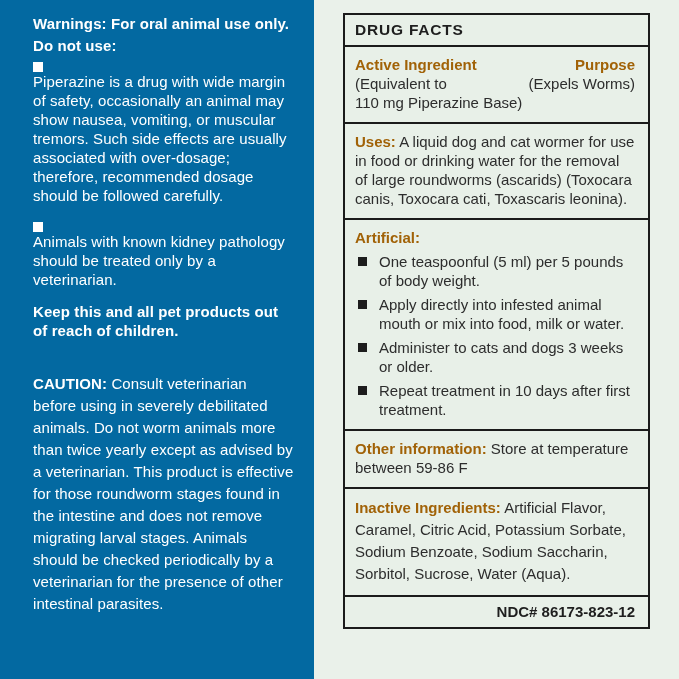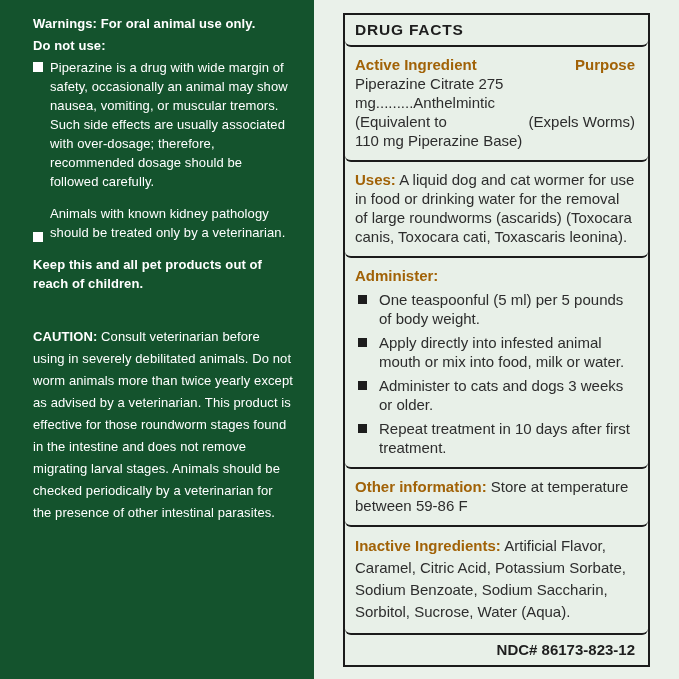--- a/index.html
+++ b/index.html
@@ -4,46 +4,45 @@
 <style>
   html,body{margin:0;padding:0;background:#EAF1EA;}
   .page{
     position:relative;width:679px;height:679px;overflow:hidden;
     display:flex;font-family:"Liberation Sans",sans-serif;
     background:#EAF1EA;
   }
   
   .left-panel{
     width:314px;height:679px;flex:none;box-sizing:border-box;
-    background:#14532d;color:#FFFFFF;
+    background:#0369a1;color:#FFFFFF;
     padding:14px 20px 0 33px;
-    font-size:13px;line-height:19px;letter-spacing:0.1px;
+    font-size:15px;line-height:19px;letter-spacing:0.1px;
   }
   .lp-bold{font-weight:bold;}
   .lp-title{margin:0 0 3px 0;}
   .lp-donotuse{margin:0 0 3px 0;}
-  .bullet-row{display:flex;margin-top:2px;}
-  .bullet-row + .bullet-row{margin-top:13px;align-items:flex-end;}
+  .bullet-row{display:flex;margin-top:2px;flex-direction:column;}
+  .bullet-row + .bullet-row{margin-top:13px;}
   .wsq{width:10px;height:10px;background:#FFFFFF;flex:none;margin:4px 7px 0 0;}
   .lp-keep{margin-top:13px;font-weight:bold;}
   .lp-caution{margin-top:33px;line-height:22px;}
   
   .right-panel{
     flex:1;height:679px;box-sizing:border-box;
     background:#EAF1EA;color:#2D2D2D;
     padding:13px 29px 0 29px;
     font-size:15px;line-height:19px;
   }
   .facts-box{
     border:2px solid #1B1B1B;background:#E8F0E8;
   }
   .section{
     border-bottom:2px solid #1B1B1B;
     padding:8px 13px 10px 10px;
-    border-radius:6px;
   }
   .section:last-child{border-bottom:none;}
   .df-header{
     font-weight:bold;font-size:15.5px;letter-spacing:0.8px;
     padding:5px 10px 6px 10px;color:#1E1E1E;
   }
   .split{display:flex;justify-content:space-between;}
   b{color:#a16207;}
   .dir-item{display:flex;margin-top:5px;}
   .bsq{width:9px;height:9px;background:#1D1D1D;flex:none;margin:5px 12px 0 3px;}
@@ -82,35 +81,34 @@
   <div class="right-panel">
     <div class="facts-box">
 
       <div class="section df-header">DRUG FACTS</div>
 
       <div class="section">
         <div class="split">
           <b>Active Ingredient</b>
           <b>Purpose</b>
         </div>
-        <div>Piperazine Citrate 275 mg.........Anthelmintic</div>
         <div class="split">
           <span>(Equivalent to</span>
           <span>(Expels Worms)</span>
         </div>
         <div>110 mg Piperazine Base)</div>
       </div>
 
       <div class="section">
         <b>Uses:</b>
         <span>A liquid dog and cat wormer for use in food or drinking water for the removal of large roundworms (ascarids) (Toxocara canis, Toxocara cati, Toxascaris leonina).</span>
       </div>
 
       <div class="section">
-        <b>Administer:</b>
+        <b>Artificial:</b>
         <div class="dir-item">
           <span class="bsq"></span>
           <span>One teaspoonful (5 ml) per 5 pounds of body weight.</span>
         </div>
         <div class="dir-item">
           <span class="bsq"></span>
           <span>Apply directly into infested animal mouth or mix into food, milk or water.</span>
         </div>
         <div class="dir-item">
           <span class="bsq"></span>

